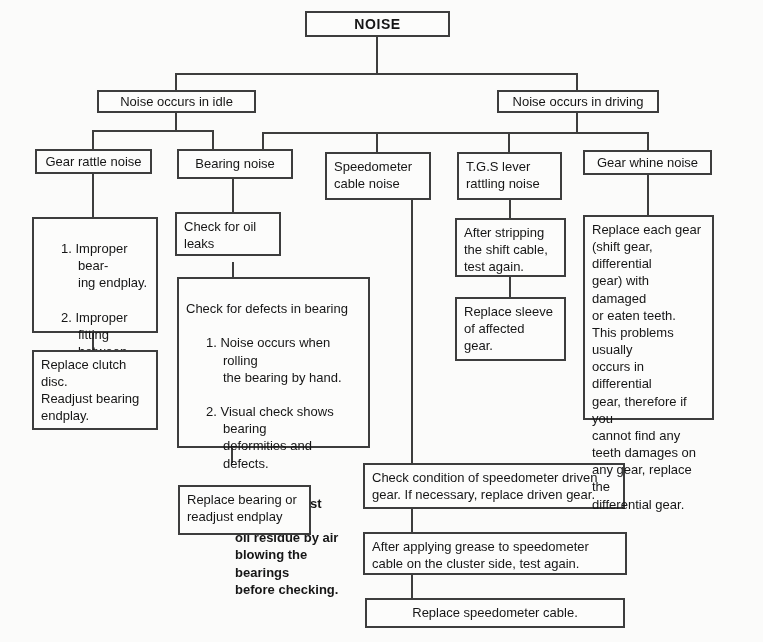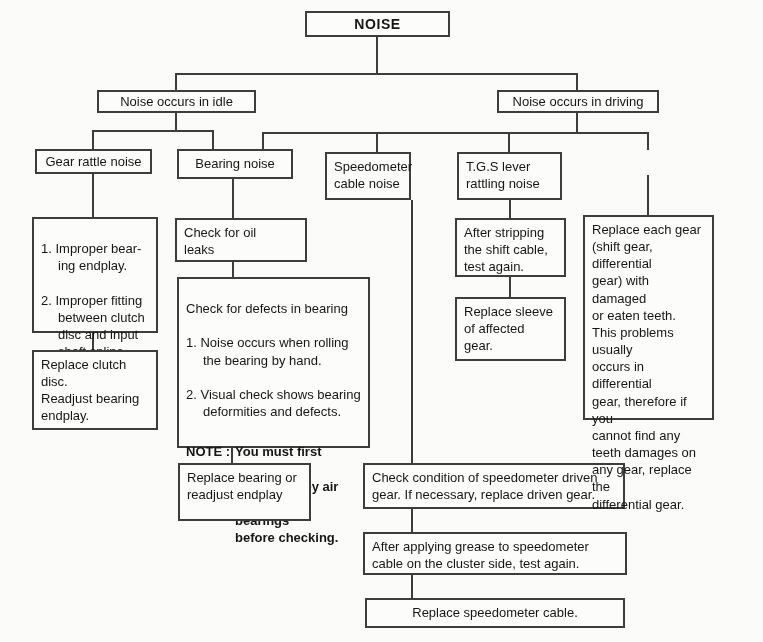--- a/index.html
+++ b/index.html
@@ -23,20 +23,21 @@
   .center {
     display:flex; align-items:center; justify-content:center;
     text-align:center; padding:2px 0;
   }
   .bold { font-weight:bold; }
   .title-box { font-size:14px; letter-spacing:0.6px; }
   .hang {
     padding-left:17px;
     text-indent:-17px;
     white-space:pre-line;
+    margin-left:20px;
   }
   .note-row { display:flex; margin-top:6px; font-weight:bold; }
   .note-label { white-space:nowrap; margin-right:5px; }
   .note-body { white-space:pre-line; }
   .vl, .hl { position:absolute; background:#3d3d3d; }
 </style>
 </head>
 <body>
 
 <div id="stage">
@@ -74,55 +75,56 @@
 
   <div class="vl" style="left:647px;top:175px;width:2px;height:40px"></div>
 
   <div class="box center bold title-box" style="left:305px;top:11px;width:145px;height:26px">NOISE</div>
 
   <div class="box center" style="left:97px;top:90px;width:159px;height:23px">Noise occurs in idle</div>
   <div class="box center" style="left:497px;top:90px;width:162px;height:23px">Noise occurs in driving</div>
 
   <div class="box center" style="left:35px;top:149px;width:117px;height:25px">Gear rattle noise</div>
   <div class="box center" style="left:177px;top:149px;width:116px;height:30px">Bearing noise</div>
-  <div class="box" style="left:325px;top:152px;width:86px;height:48px">Speedometer
+  <div class="box" style="left:325px;top:152px;width:106px;height:48px">Speedometer
 cable noise</div>
   <div class="box" style="left:457px;top:152px;width:105px;height:48px">T.G.S lever
 rattling noise</div>
+  <div class="box center" style="left:583px;top:150px;width:129px;height:25px">Gear whine noise</div>
 
   <div class="box" style="left:32px;top:217px;width:126px;height:116px">
     <div class="hang">1. Improper bear-
 ing endplay.</div>
     <div class="hang">2. Improper fitting
 between clutch
 disc and input
 shaft spline.</div>
   </div>
   <div class="box" style="left:32px;top:350px;width:126px;height:80px">Replace clutch
 disc.
 Readjust bearing
 endplay.</div>
 
-  <div class="box" style="left:175px;top:218px;width:132px;height:44px">Check for oil
+  <div class="box" style="left:175px;top:212px;width:106px;height:44px">Check for oil
 leaks</div>
   <div class="box" style="left:177px;top:277px;width:193px;height:171px">
     <div>Check for defects in bearing</div>
     <div class="hang">1. Noise occurs when rolling
 the bearing by hand.</div>
     <div class="hang">2. Visual check shows bearing
 deformities and defects.</div>
     <div class="note-row">
       <span class="note-label">NOTE :</span>
       <span class="note-body">You must first remove
 oil residue by air
 blowing the bearings
 before checking.</span>
     </div>
   </div>
-  <div class="box" style="left:178px;top:463px;width:133px;height:58px">Replace bearing or
+  <div class="box" style="left:178px;top:485px;width:133px;height:50px">Replace bearing or
 readjust endplay</div>
 
   <div class="box" style="left:363px;top:463px;width:262px;height:46px">Check condition of speedometer driven
 gear. If necessary, replace driven gear.</div>
   <div class="box" style="left:363px;top:532px;width:264px;height:43px">After applying grease to speedometer
 cable on the cluster side, test again.</div>
   <div class="box center" style="left:365px;top:598px;width:260px;height:30px">Replace speedometer cable.</div>
 
   <div class="box" style="left:455px;top:218px;width:111px;height:59px">After stripping
 the shift cable,

